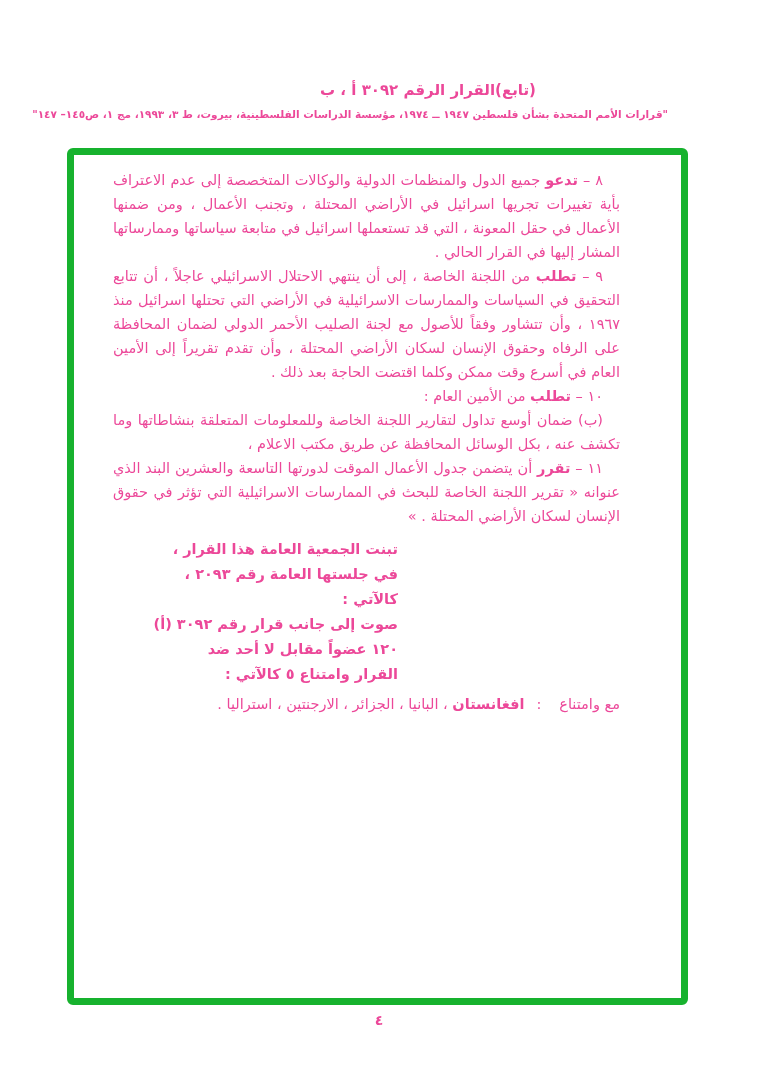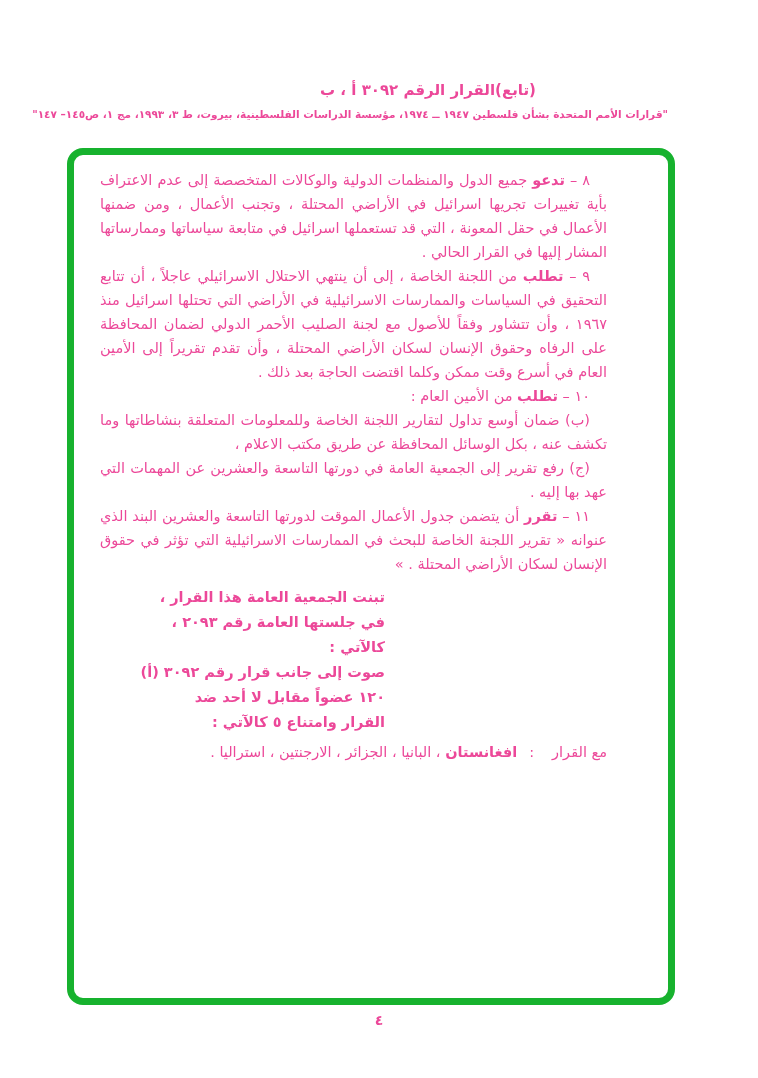--- a/index.html
+++ b/index.html
@@ -27,22 +27,23 @@
     direction:rtl;
     font-weight:bold;
     font-size:10.5px;
     white-space:nowrap;
   }
   .frame{
     position:absolute;
     left:67px;top:148px;
     width:594px;height:843px;
     border:7px solid #17b22e;
-    border-radius:16px;
+    border-radius:6px;
     background:#ffffff;
+    padding-left:13px;
   }
   .body-text{
     direction:rtl;
     text-align:justify;
     font-size:14.5px;
     line-height:24px;
     padding:13px 61px 0 26px;
   }
   .body-text p{
     margin:0;
@@ -85,35 +86,34 @@
 
       <p><span>٨ –</span> <b>تدعو</b> <span>جميع الدول والمنظمات الدولية والوكالات المتخصصة إلى عدم الاعتراف بأية تغييرات تجريها اسرائيل في الأراضي المحتلة ، وتجنب الأعمال ، ومن ضمنها الأعمال في حقل المعونة ، التي قد تستعملها اسرائيل في متابعة سياساتها وممارساتها المشار إليها في القرار الحالي .</span></p>
 
       <p><span>٩ –</span> <b>تطلب</b> <span>من اللجنة الخاصة ، إلى أن ينتهي الاحتلال الاسرائيلي عاجلاً ، أن تتابع التحقيق في السياسات والممارسات الاسرائيلية في الأراضي التي تحتلها اسرائيل منذ ١٩٦٧ ، وأن تتشاور وفقاً للأصول مع لجنة الصليب الأحمر الدولي لضمان المحافظة على الرفاه وحقوق الإنسان لسكان الأراضي المحتلة ، وأن تقدم تقريراً إلى الأمين العام في أسرع وقت ممكن وكلما اقتضت الحاجة بعد ذلك .</span></p>
 
       <p><span>١٠ –</span> <b>تطلب</b> <span>من الأمين العام :</span></p>
 
 
       <p><span>(ب) ضمان أوسع تداول لتقارير اللجنة الخاصة وللمعلومات المتعلقة بنشاطاتها وما تكشف عنه ، بكل الوسائل المحافظة عن طريق مكتب الاعلام ،</span></p>
 
-      <p><span>(ج) رفع تقرير إلى الجمعية العامة في دورتها التاسعة والعشرين عن المهمات التي عهد بها إليه .</span></p>
 
       <p><span>١١ –</span> <b>تقرر</b> <span>أن يتضمن جدول الأعمال الموقت لدورتها التاسعة والعشرين البند الذي عنوانه « تقرير اللجنة الخاصة للبحث في الممارسات الاسرائيلية التي تؤثر في حقوق الإنسان لسكان الأراضي المحتلة . »</span></p>
 
       <div class="closing">
         <div>تبنت الجمعية العامة هذا القرار ،</div>
         <div>في جلستها العامة رقم ٢٠٩٣ ،</div>
         <div>كالآتي :</div>
         <div>صوت إلى جانب قرار رقم ٣٠٩٢ (أ)</div>
         <div>١٢٠ عضواً مقابل لا أحد ضد</div>
         <div>القرار وامتناع ٥ كالآتي :</div>
       </div>
 
       <div class="vote-line">
-        <span class="vl-label">مع القرار</span>
+        <span class="vl-label">مع وامتناع</span>
         <span class="vl-colon">:</span>
         <span><b>افغانستان</b> <span>، البانيا ، الجزائر ، الارجنتين ، استراليا .</span></span>
       </div>
 
     </div>
   </div>
 
   <div class="page-number">٤</div>
 
 </div>

